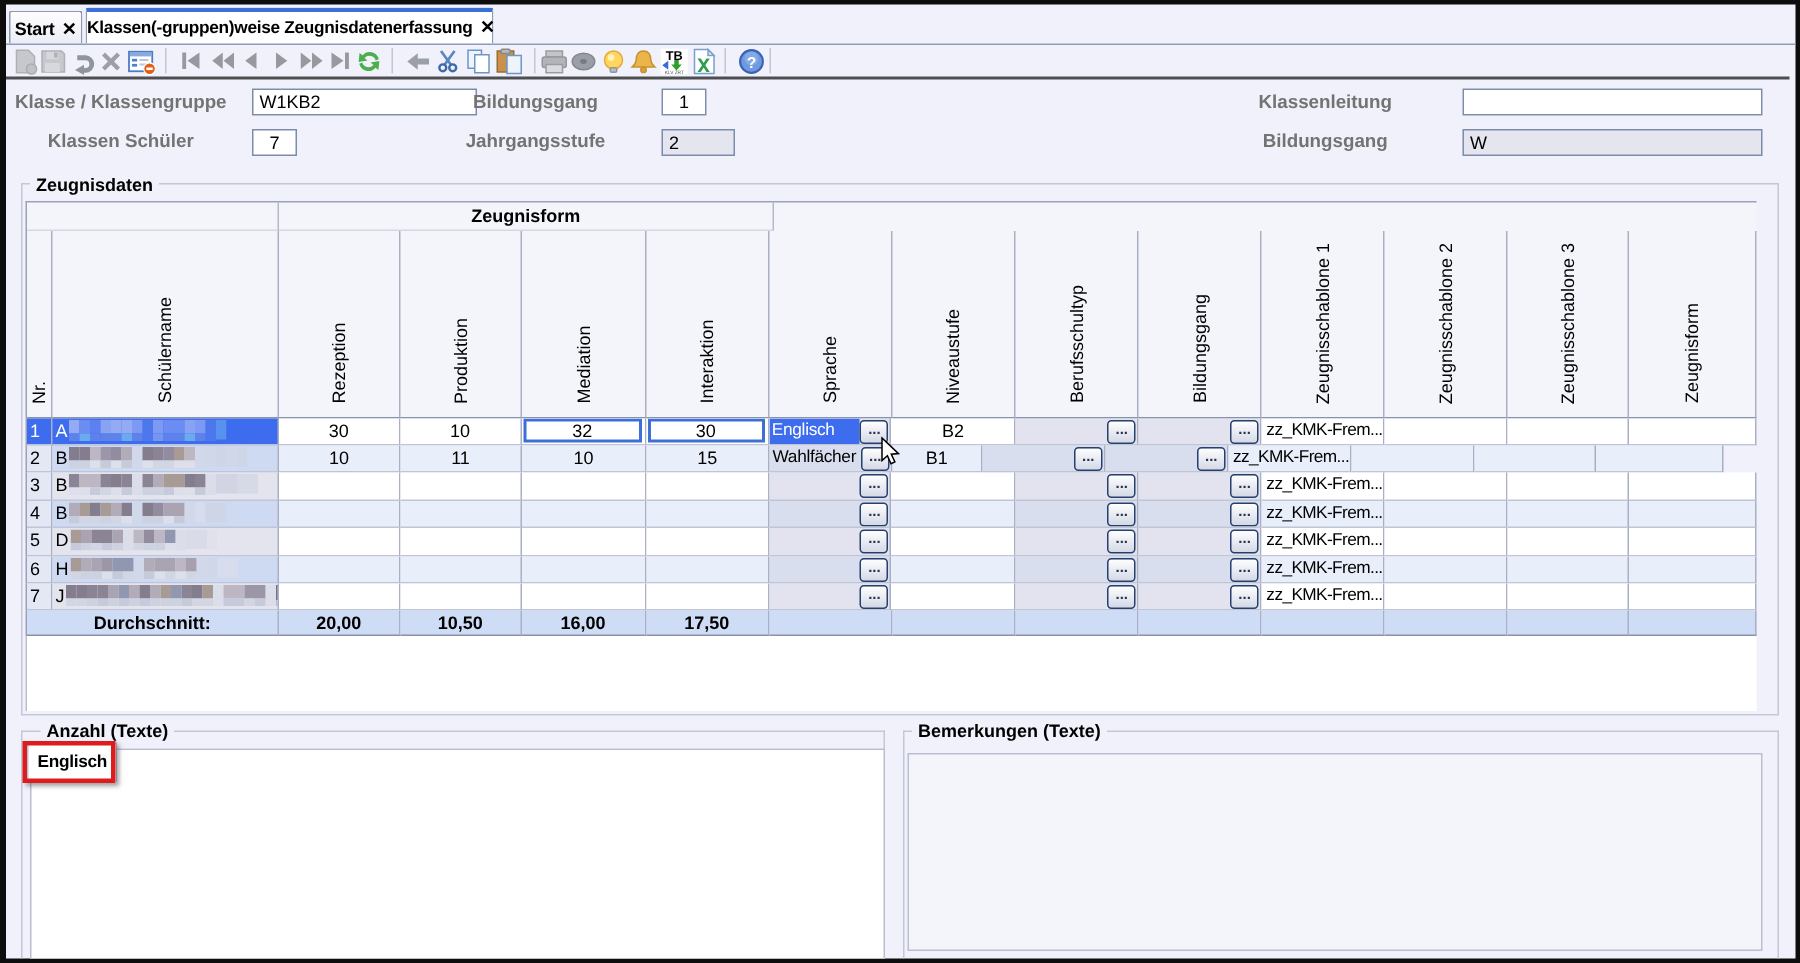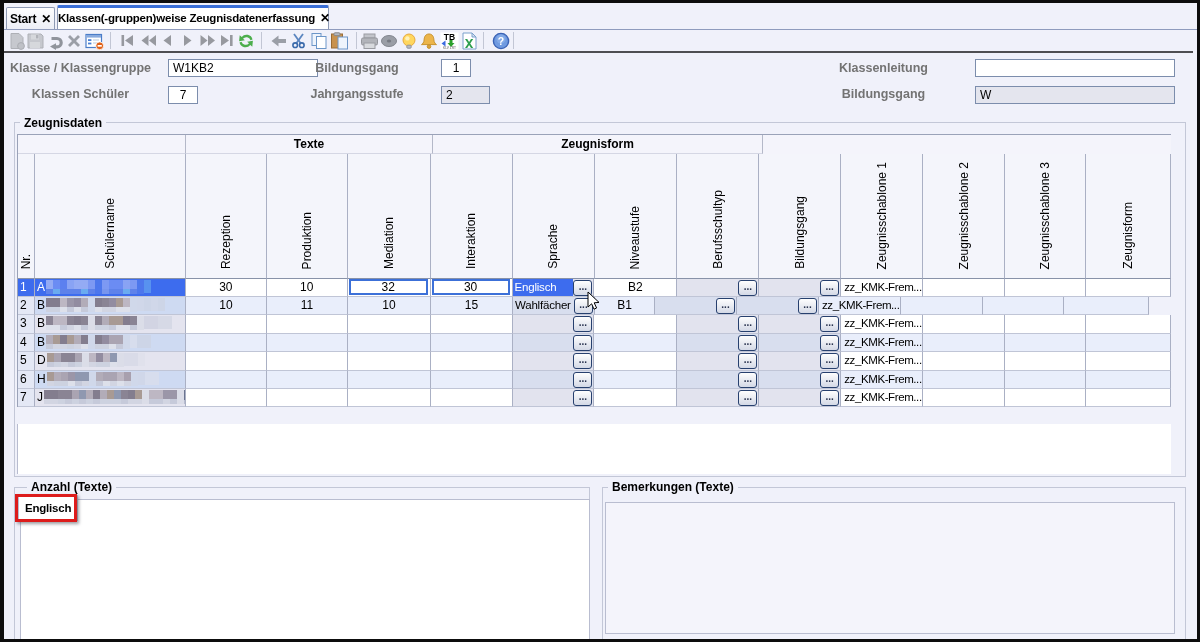--- a/index.html
+++ b/index.html
@@ -198,21 +198,20 @@
   <div class="lbl" style="left:800px;top:84px;width:159px">Bildungsgang</div>
   <div class="fld gray" style="left:971px;top:83px;width:200px">W</div>
 
   <div class="gbox" style="left:10px;top:119px;width:1172px;height:355px"></div>
   <div class="glabel" style="left:16px;top:113px">Zeugnisdaten</div>
 
   <div id="gridbg"></div>
   <div id="grid">
     <div class="ghead">
       <div style="width:168px"></div>
-      <div style="width:247px">Texte</div>
       <div style="width:330px">Zeugnisform</div>
     </div>
     <div class="chead">
         <div class="hc" style="width:17px">
           <span>Nr.</span>
         </div>
         <div class="hc" style="width:151px">
           <span>Schülername</span>
         </div>
         <div class="hc" style="width:81px">
@@ -622,20 +621,35 @@
           <span class="dots">...</span>
         </div>
         <div class="c gray godd btnc" style="width:82px">
           <span class="dots">...</span>
         </div>
         <div class="c val odd zz" style="width:82px">zz_KMK-Frem...</div>
         <div class="c val odd" style="width:82px"></div>
         <div class="c val odd" style="width:81px"></div>
         <div class="c val odd" style="width:85px"></div>
       </div>
+    <div class="row drow">
+        <div class="c dsc" style="width:168px">Durchschnitt:</div>
+        <div class="c dsc" style="width:81px">20,00</div>
+        <div class="c dsc" style="width:81px">10,50</div>
+        <div class="c dsc" style="width:83px">16,00</div>
+        <div class="c dsc" style="width:82px">17,50</div>
+        <div class="c dsc" style="width:82px"></div>
+        <div class="c dsc" style="width:83px"></div>
+        <div class="c dsc" style="width:82px"></div>
+        <div class="c dsc" style="width:82px"></div>
+        <div class="c dsc" style="width:82px"></div>
+        <div class="c dsc" style="width:82px"></div>
+        <div class="c dsc" style="width:81px"></div>
+        <div class="c dsc" style="width:85px"></div>
+      </div>
   </div>
 
   <div class="gbox" style="left:10px;top:484px;width:576px;height:152px;border-bottom:none"></div>
   <div class="glabel" style="left:23px;top:477px">Anzahl (Texte)</div>
   <div class="panel" style="left:16px;top:496px;width:570px;height:140px;border-bottom:none"></div>
   <div id="dettab">Englisch</div>
   <div id="redbox"></div>
 
   <div class="gbox" style="left:598px;top:484px;width:584px;height:152px;border-bottom:none"></div>
   <div class="glabel" style="left:604px;top:477px">Bemerkungen (Texte)</div>

